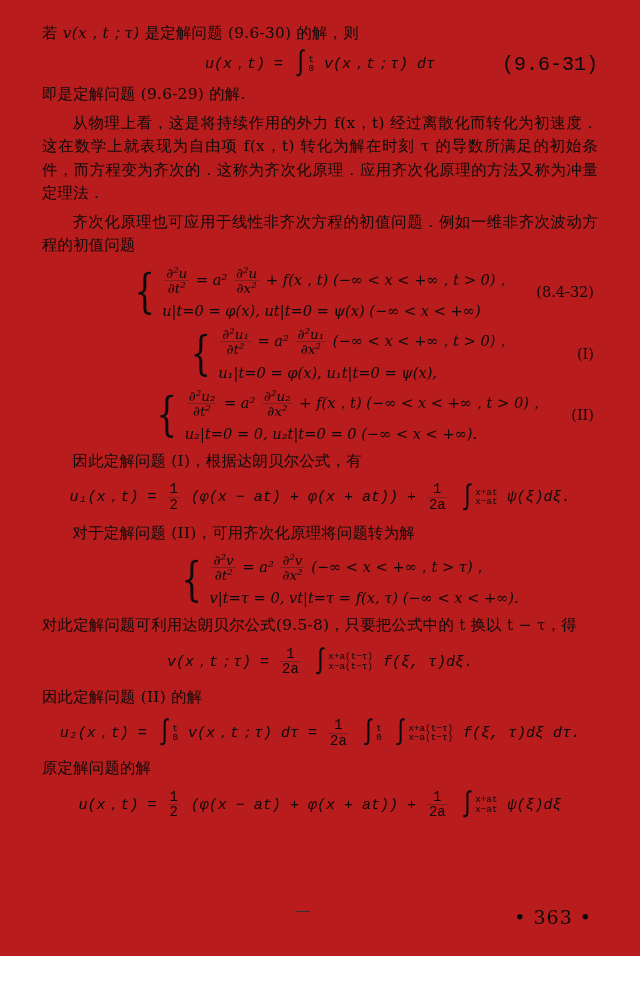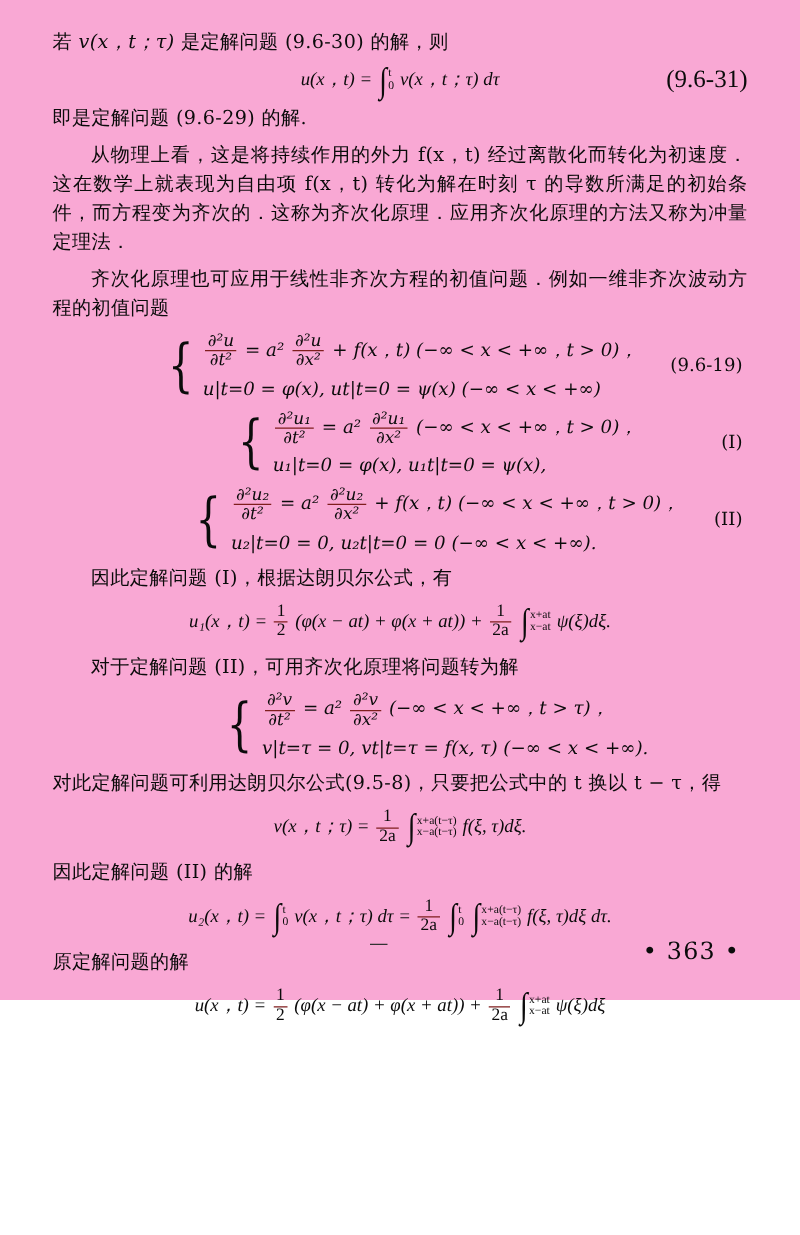--- a/index.html
+++ b/index.html
@@ -12,43 +12,43 @@
     height: 988px;
     position: relative;
     font-family: "DejaVu Serif", serif;
     color: #0b0b0b;
     overflow: hidden;
   }
   .page {
     position: absolute;
     left: 0; top: 0;
     width: 640px;
-    height: 800px;
-    background: #f9a8d4;
+    height: 956px;
+    background: #b91c1c;
     padding: 0;
   }
   .content {
     position: absolute;
     left: 42px;
     top: 22px;
     width: 556px;
   }
   p {
     margin: 0 0 6px 0;
     font-size: 15.3px;
     line-height: 1.52;
     letter-spacing: 0.3px;
     text-align: justify;
   }
   .indent { text-indent: 2em; }
   .math-line {
     position: relative;
     text-align: center;
     margin: 9px 0 9px 0;
-    font-family: Liberation Serif, serif;
+    font-family: Liberation Mono, monospace;
     font-size: 15px;
   }
   .tag {
     position: absolute;
     right: 0;
     top: 50%;
     transform: translateY(-50%);
     font-size: 20px;
   }
   .tag-r {
@@ -159,21 +159,21 @@
       <div class="rows">
         <div>
           <span class="frac"><span class="num ital">∂²u</span><span class="den ital">∂t²</span></span>
           <span class="ital">= a²</span>
           <span class="frac"><span class="num ital">∂²u</span><span class="den ital">∂x²</span></span>
           <span class="ital">+ f(x，t)</span>
           <span class="ital">(−∞ &lt; x &lt; +∞，t &gt; 0)，</span>
         </div>
         <div class="ital">u|t=0 = φ(x), ut|t=0 = ψ(x)   (−∞ &lt; x &lt; +∞)</div>
       </div>
-      <span class="tag-r">(9.6-19)</span>
+      <span class="tag-r">(8.4-32)</span>
     </div>
 
 
     <div class="sys indent1">
       <span class="brace">{</span>
       <div class="rows">
         <div>
           <span class="frac"><span class="num ital">∂²u₁</span><span class="den ital">∂t²</span></span>
           <span class="ital">= a²</span>
           <span class="frac"><span class="num ital">∂²u₁</span><span class="den ital">∂x²</span></span>

